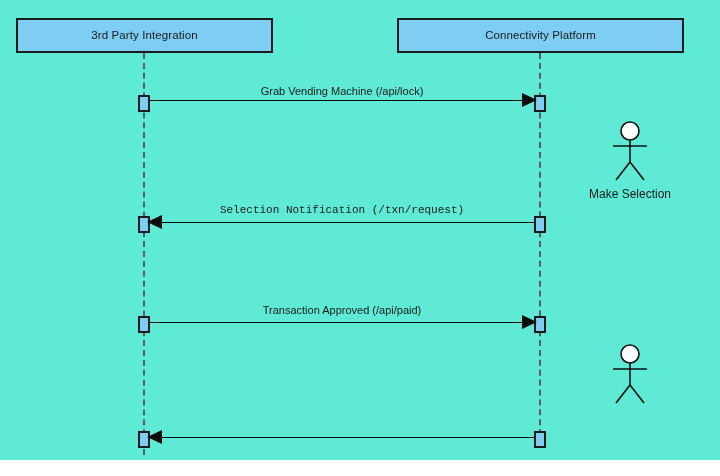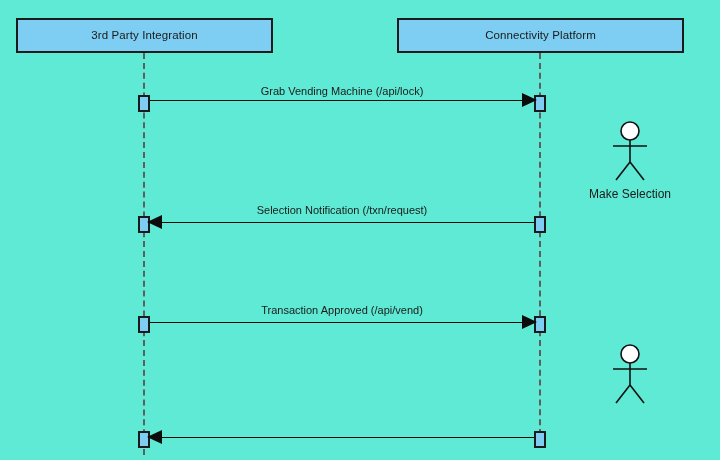--- a/index.html
+++ b/index.html
@@ -125,27 +125,27 @@
 
   <div class="lifeline-line" id="line-left"></div>
   <div class="lifeline-line" id="line-right"></div>
 
   <div class="msg-label" style="left:144px; top:86px; width:396px;">Grab Vending Machine (/api/lock)</div>
   <div class="message" style="left:144px; top:100px; width:396px;"></div>
   <div class="arrowhead right" style="left:522px; top:93px;"></div>
   <div class="activation act-left" style="top:95px;"></div>
   <div class="activation act-right" style="top:95px;"></div>
 
-  <div class="msg-label" style="left:144px; top:205px; width:396px;">Selection Notification (/txn/request)</div>
+  <div class="msg-label" style="left:144px; top:205px; width:396px;font-family:Liberation Mono, monospace;">Selection Notification (/txn/request)</div>
   <div class="message" style="left:144px; top:222px; width:396px;"></div>
   <div class="arrowhead left" style="left:147px; top:215px;"></div>
   <div class="activation act-left" style="top:216px;"></div>
   <div class="activation act-right" style="top:216px;"></div>
 
-  <div class="msg-label" style="left:144px; top:305px; width:396px;">Transaction Approved (/api/vend)</div>
+  <div class="msg-label" style="left:144px; top:305px; width:396px;">Transaction Approved (/api/paid)</div>
   <div class="message" style="left:144px; top:322px; width:396px;"></div>
   <div class="arrowhead right" style="left:522px; top:315px;"></div>
   <div class="activation act-left" style="top:316px;"></div>
   <div class="activation act-right" style="top:316px;"></div>
 
   <div class="message" style="left:144px; top:437px; width:396px;"></div>
   <div class="arrowhead left" style="left:147px; top:430px;"></div>
   <div class="activation act-left" style="top:431px;"></div>
   <div class="activation act-right" style="top:431px;"></div>
 

